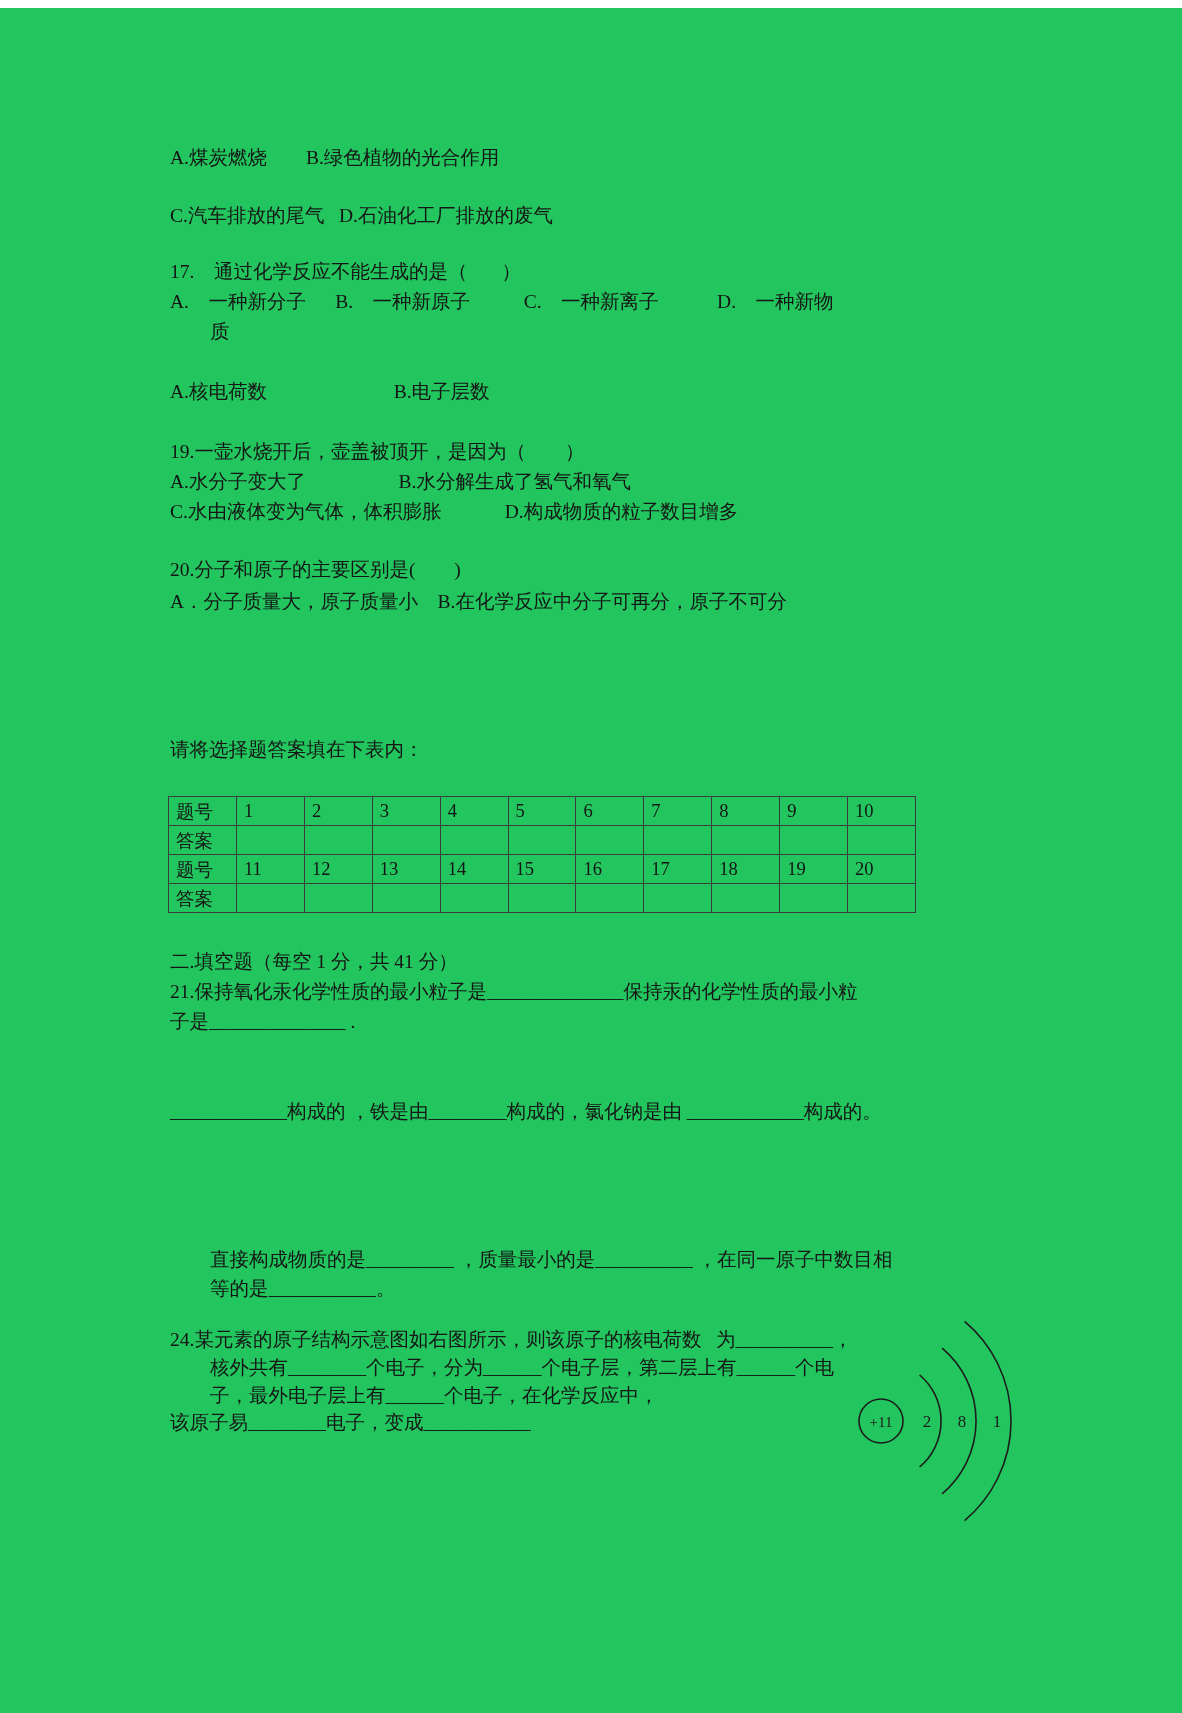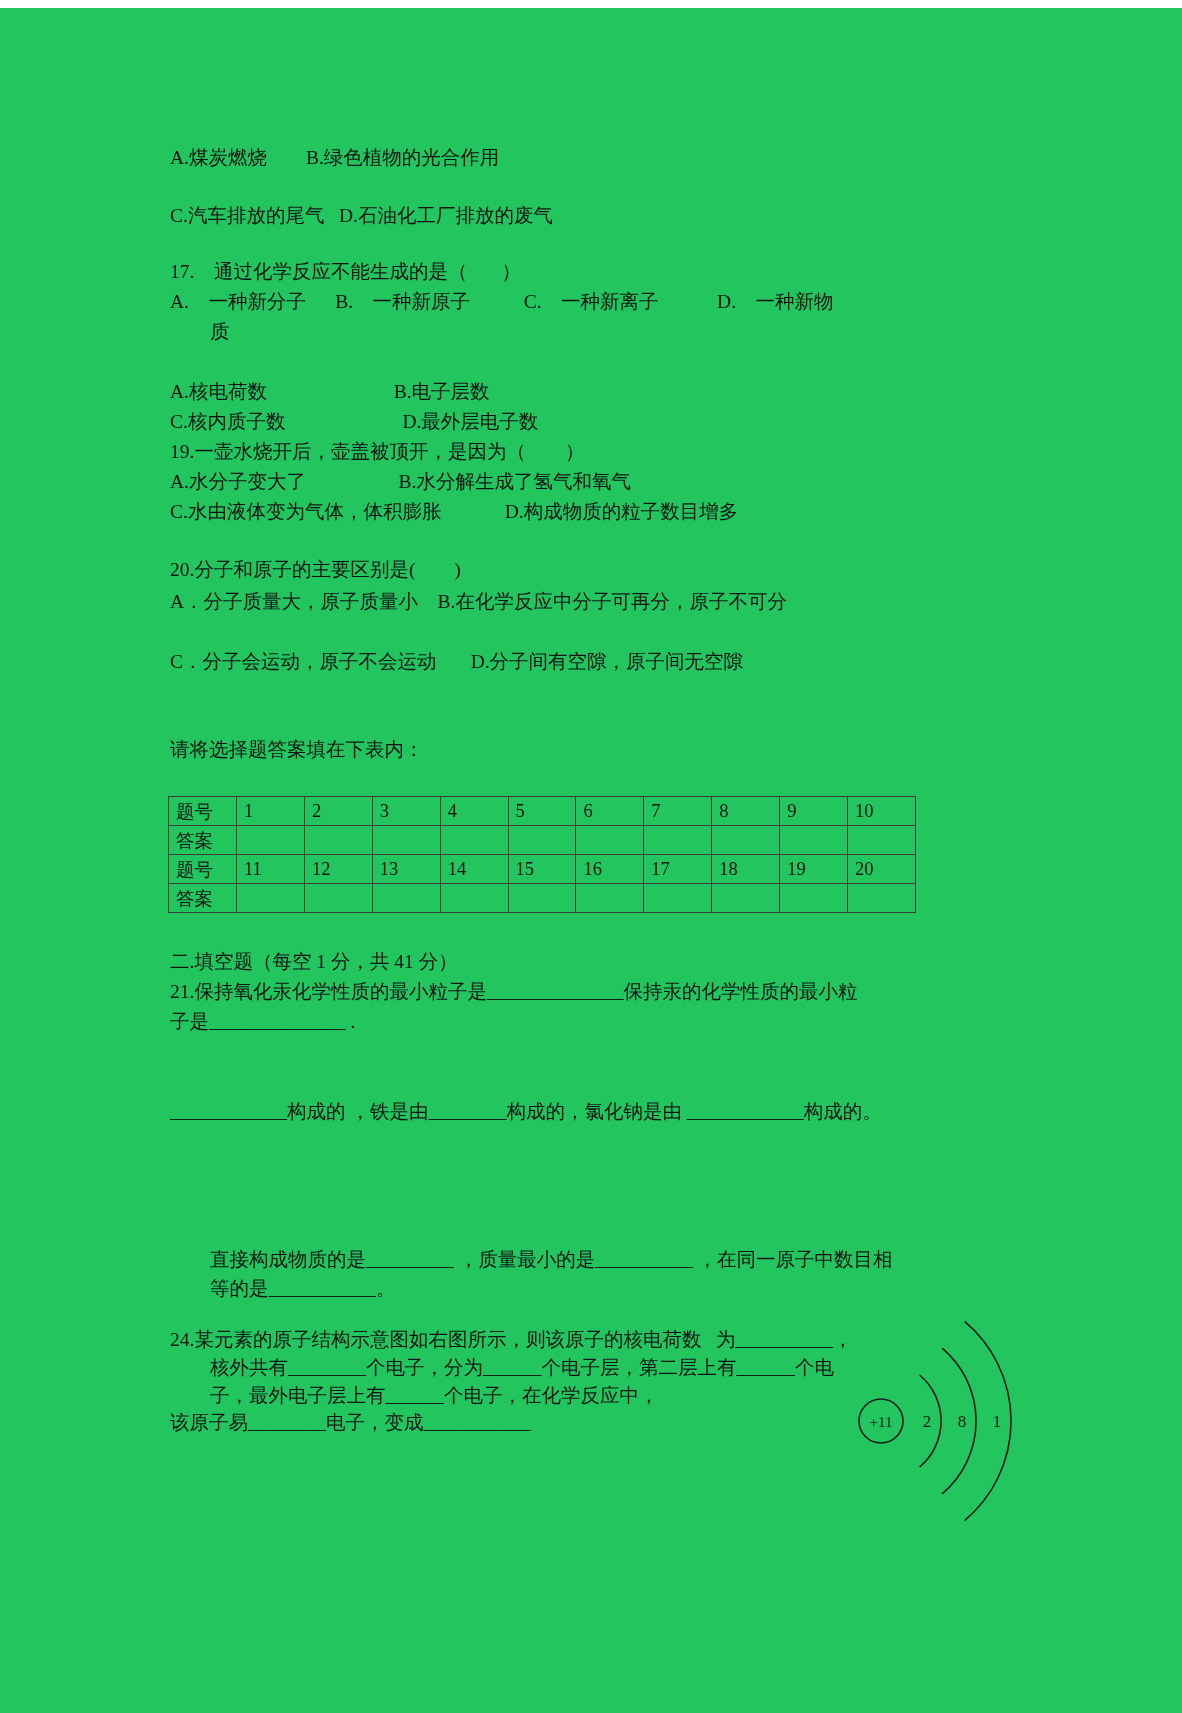--- a/index.html
+++ b/index.html
@@ -49,29 +49,27 @@
 <div class="page">
 
   <div class="ln" style="top:138px">A.煤炭燃烧        B.绿色植物的光合作用</div>
   <div class="ln" style="top:196px">C.汽车排放的尾气   D.石油化工厂排放的废气</div>
 
   <div class="ln" style="top:252px">17.    通过化学反应不能生成的是（       ）</div>
   <div class="ln" style="top:282px">A.    一种新分子      B.    一种新原子           C.    一种新离子            D.    一种新物</div>
   <div class="ln indent" style="top:312px">质</div>
 
   <div class="ln" style="top:372px">A.核电荷数                          B.电子层数</div>
-  <div class="ln" style="top:402px">C.核内质子数                        D.最外层电子数</div>
 
   <div class="ln" style="top:432px">19.一壶水烧开后，壶盖被顶开，是因为（        ）</div>
   <div class="ln" style="top:462px">A.水分子变大了                   B.水分解生成了氢气和氧气</div>
   <div class="ln" style="top:492px">C.水由液体变为气体，体积膨胀             D.构成物质的粒子数目增多</div>
 
   <div class="ln" style="top:550px">20.分子和原子的主要区别是(        )</div>
   <div class="ln" style="top:582px">A．分子质量大，原子质量小    B.在化学反应中分子可再分，原子不可分</div>
-  <div class="ln" style="top:642px">C．分子会运动，原子不会运动       D.分子间有空隙，原子间无空隙</div>
 
   <div class="ln" style="top:730px">请将选择题答案填在下表内：</div>
 
   <table class="answers">
     <colgroup>
       <col style="width:68px">
       <col>
         <col>
         <col>
         <col>

